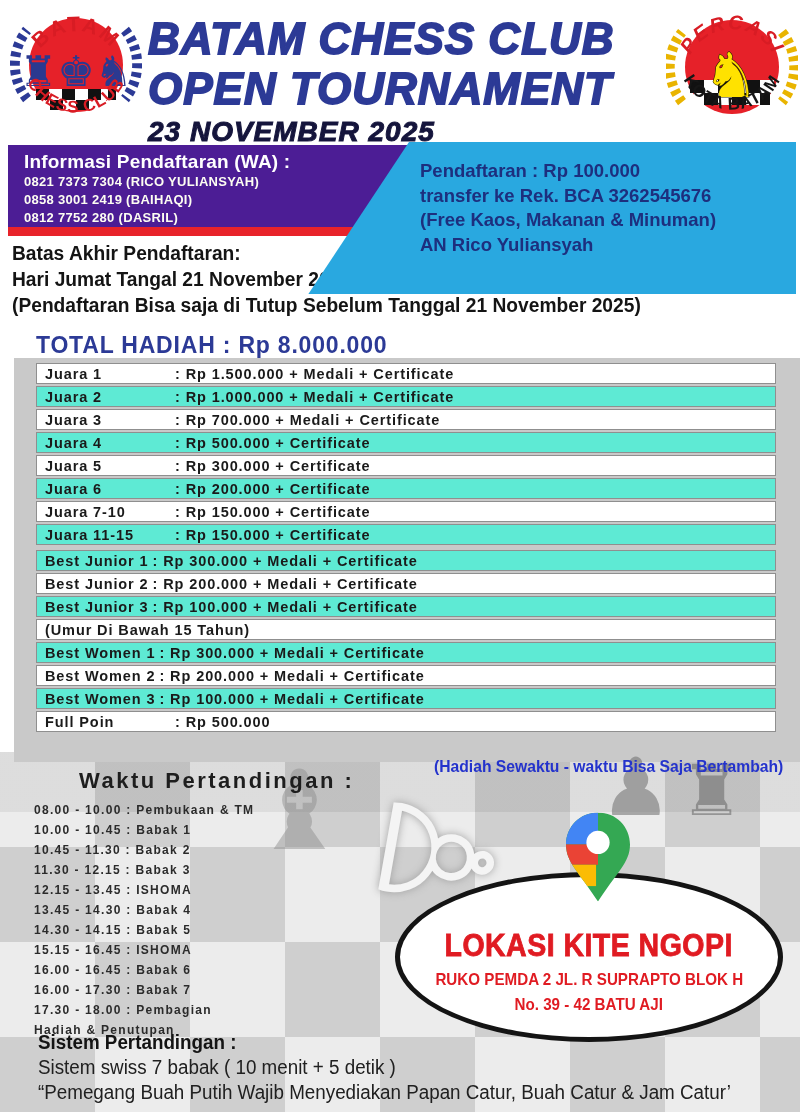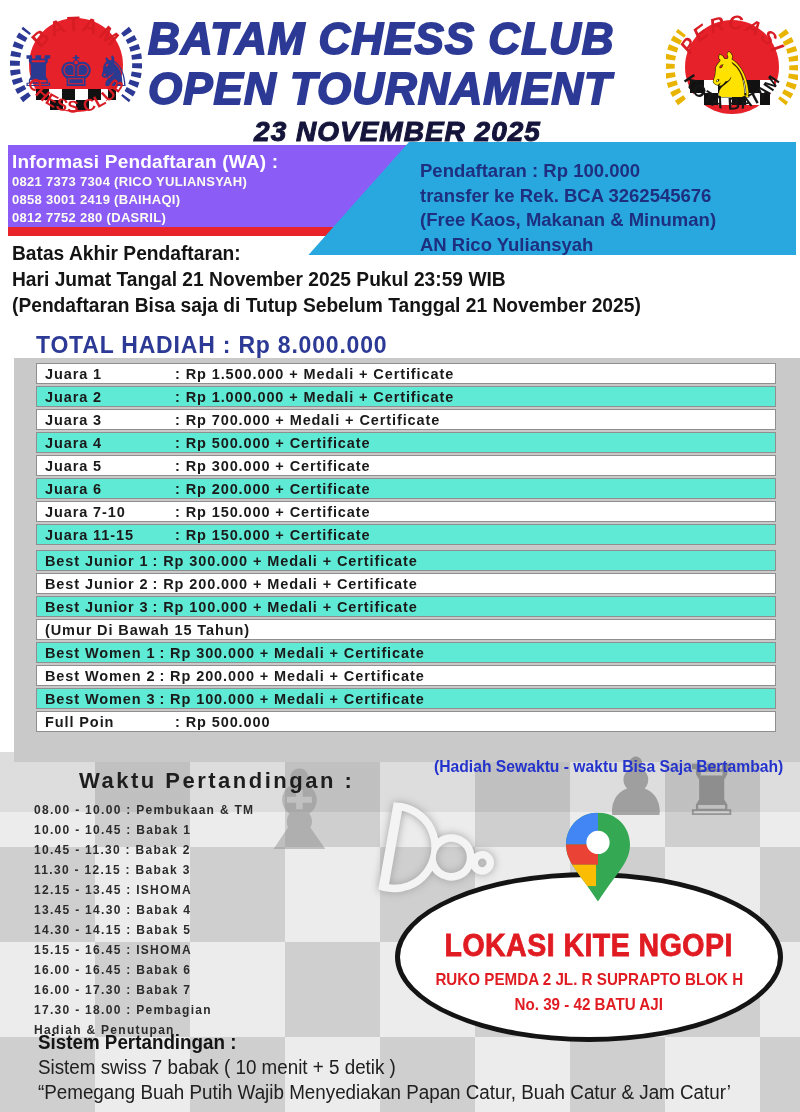--- a/index.html
+++ b/index.html
@@ -23,29 +23,29 @@
   .dp4 { left:680px; top:756px; font-size:70px; color:#5d5d5d; opacity:.5; }
 
   
   .logo { position:absolute; z-index:3; }
   .logo-left { left:10px; top:2px; }
   .logo-right { left:666px; top:2px; }
   .title-block { position:absolute; left:148px; top:14px; width:505px; z-index:3; }
   .title-line { font-weight:bold; font-style:italic; color:#2c3a96; font-size:44px;
     letter-spacing:1px; -webkit-text-stroke:1.8px #2c3a96; line-height:50px; white-space:nowrap; }
   .title-date { font-weight:bold; font-style:italic; color:#15153c; font-size:28px;
-    -webkit-text-stroke:1px #15153c; text-align:center; padding-right:6px; margin-top:2px; letter-spacing:1px; }
+    -webkit-text-stroke:1px #15153c; text-align:left; padding-right:6px; margin-top:2px; letter-spacing:1px; }
 
   
   .navy-box { position:absolute; left:8px; top:145px; width:414px; height:82px;
-    background:#8b5cf6; z-index:2; padding:6px 0 0 4px; }
+    background:#4c1d95; z-index:2; padding:6px 0 0 16px; }
   .navy-heading { color:#ffffff; font-weight:bold; font-size:19px; letter-spacing:.2px; }
   .navy-contact { color:#fdfdf2; font-weight:bold; font-size:13px; line-height:18px; letter-spacing:.3px; }
   .red-stripe { position:absolute; left:8px; top:227px; width:414px; height:9px; background:#e8232a; z-index:2; }
-  .cyan-box { position:absolute; left:280px; top:142px; width:516px; height:113px;
+  .cyan-box { position:absolute; left:280px; top:142px; width:516px; height:152px;
     background:#29a8e0; z-index:3;
     clip-path:polygon(25% 0, 100% 0, 100% 100%, 5.5% 100%); padding:17px 0 0 140px; }
   .cyan-line { color:#1d2f7e; font-weight:bold; font-size:18.5px; line-height:24.5px; white-space:nowrap; }
 
   
   .deadline { position:absolute; left:12px; top:240px; z-index:2; transform:scaleX(.96); transform-origin:left top; }
   .deadline div { font-weight:bold; color:#141414; font-size:20px; line-height:26px; white-space:nowrap; }
 
   
   .total-hadiah { position:absolute; left:36px; top:332px; z-index:3; color:#2c3a96;

